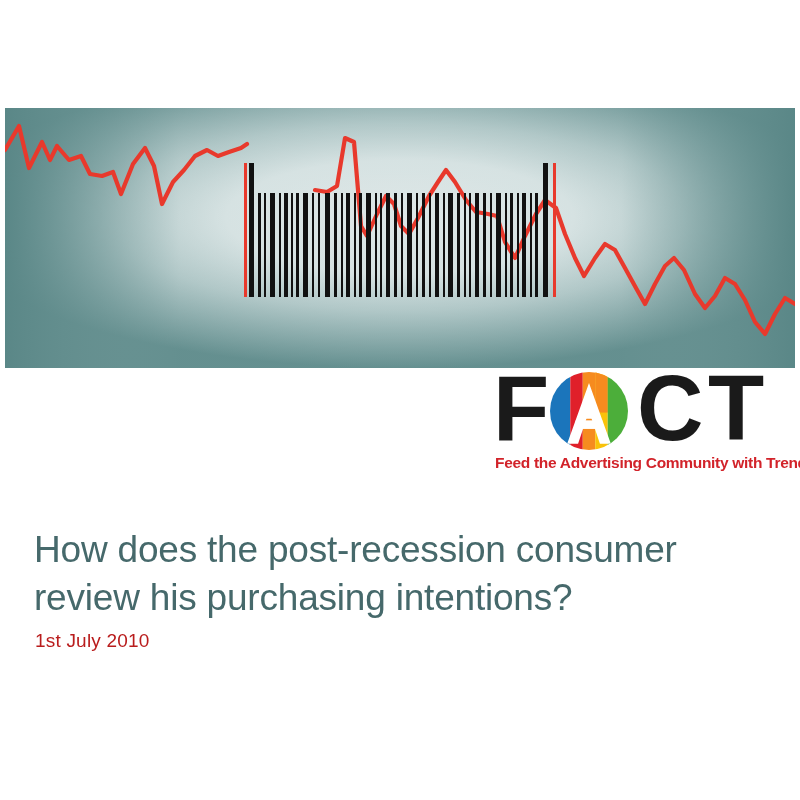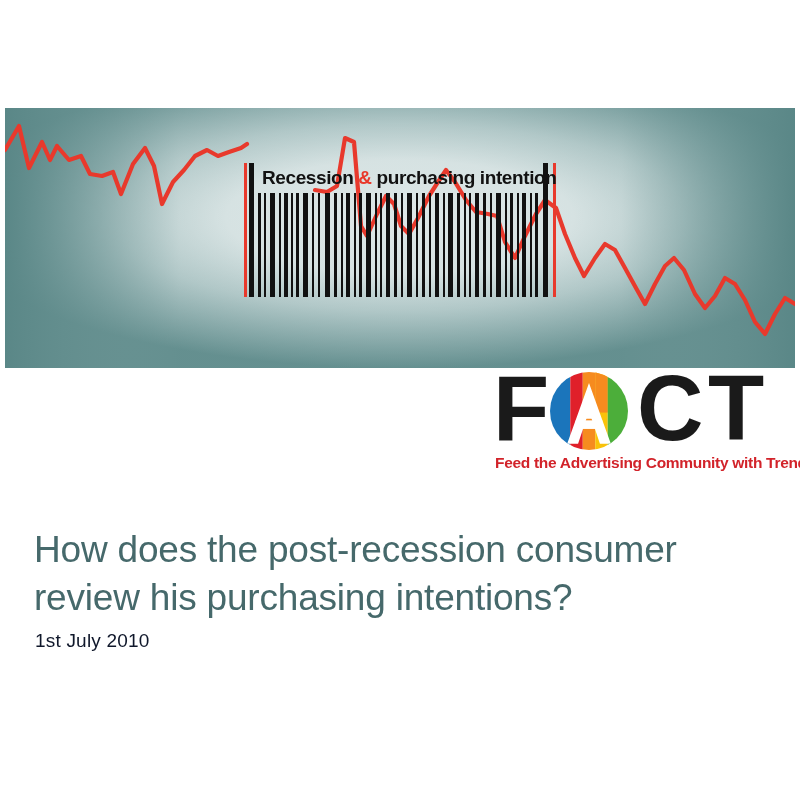--- a/index.html
+++ b/index.html
@@ -142,21 +142,21 @@
     color: #46696b;
     letter-spacing: -0.2px;
   }
   #subtitle {
     position: absolute;
     left: 35px;
     top: 630px;
     font-family: "Liberation Sans", sans-serif;
     font-weight: normal;
     font-size: 19px;
-    color: #0f172a;
+    color: #b91c1c;
     letter-spacing: 0.2px;
   }
 </style>
 </head>
 <body>
 
 <div id="banner">
   <svg width="790" height="260" viewBox="0 0 790 260">
     <defs>
       <radialGradient id="glow" cx="50%" cy="42%" r="58%">
@@ -178,21 +178,20 @@
     <polyline id="line-left" fill="none" stroke="#e8392c" stroke-width="4.2" stroke-linejoin="round" stroke-linecap="round" points="0,42 14,18 24,60 37,34 45,52 52,38 64,52 76,48 85,66 97,68 108,64 116,86 128,56 140,40 149,58 157,96 168,74 179,62 190,48 202,42 213,48 224,44 236,40 242,36"></polyline>
     <polyline id="line-right" fill="none" stroke="#e8392c" stroke-width="4.2" stroke-linejoin="round" stroke-linecap="round" points="310,82 322,84 332,78 340,30 349,34 356,118 362,128 372,106 381,88 389,96 396,118 404,126 413,110 424,88 433,74 441,62 450,74 461,92 471,104 483,106 492,108 500,134 510,150 520,128 531,106 540,92 551,100 560,126 570,150 579,168 590,150 600,136 610,142 620,160 631,180 640,196 650,176 660,158 669,150 679,162 690,186 700,200 710,188 720,170 730,176 740,192 750,214 760,226 770,206 780,190 790,196"></polyline>
   </svg>
 </div>
 
 <div id="barcode-block">
   <div class="bc-rail left"></div>
   <div class="bc-rail right"></div>
   <div class="bc-cap left"></div>
   <div class="bc-cap right"></div>
-  <div id="barcode-title"><span>Recession </span><span class="amp">&amp;</span><span> purchasing intention</span></div>
   <div id="bc-bars">
       <i style="left: 0px; width: 3px;"></i>
       <i style="left: 6px; width: 2px;"></i>
       <i style="left: 12px; width: 5px;"></i>
       <i style="left: 21px; width: 2px;"></i>
       <i style="left: 26px; width: 4px;"></i>
       <i style="left: 33px; width: 2px;"></i>
       <i style="left: 38px; width: 3px;"></i>
       <i style="left: 45px; width: 5px;"></i>
       <i style="left: 54px; width: 2px;"></i>

